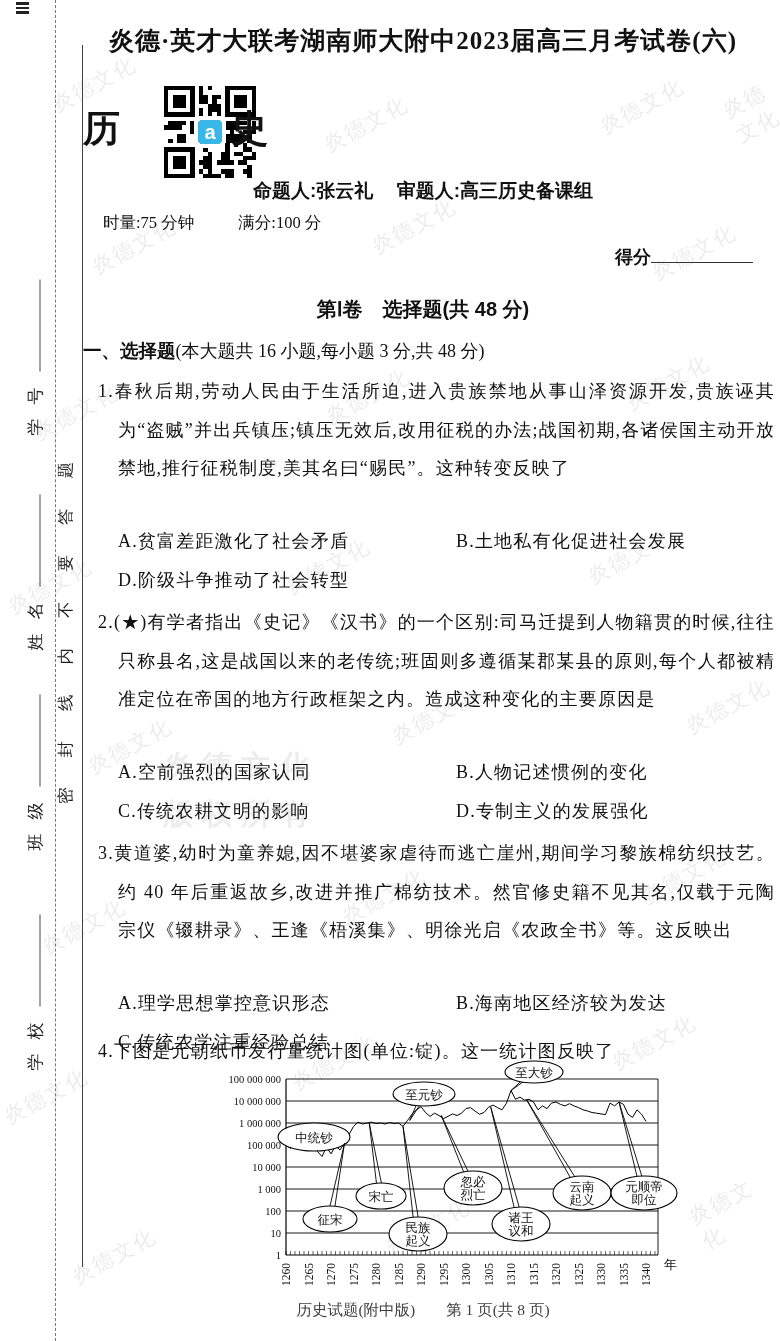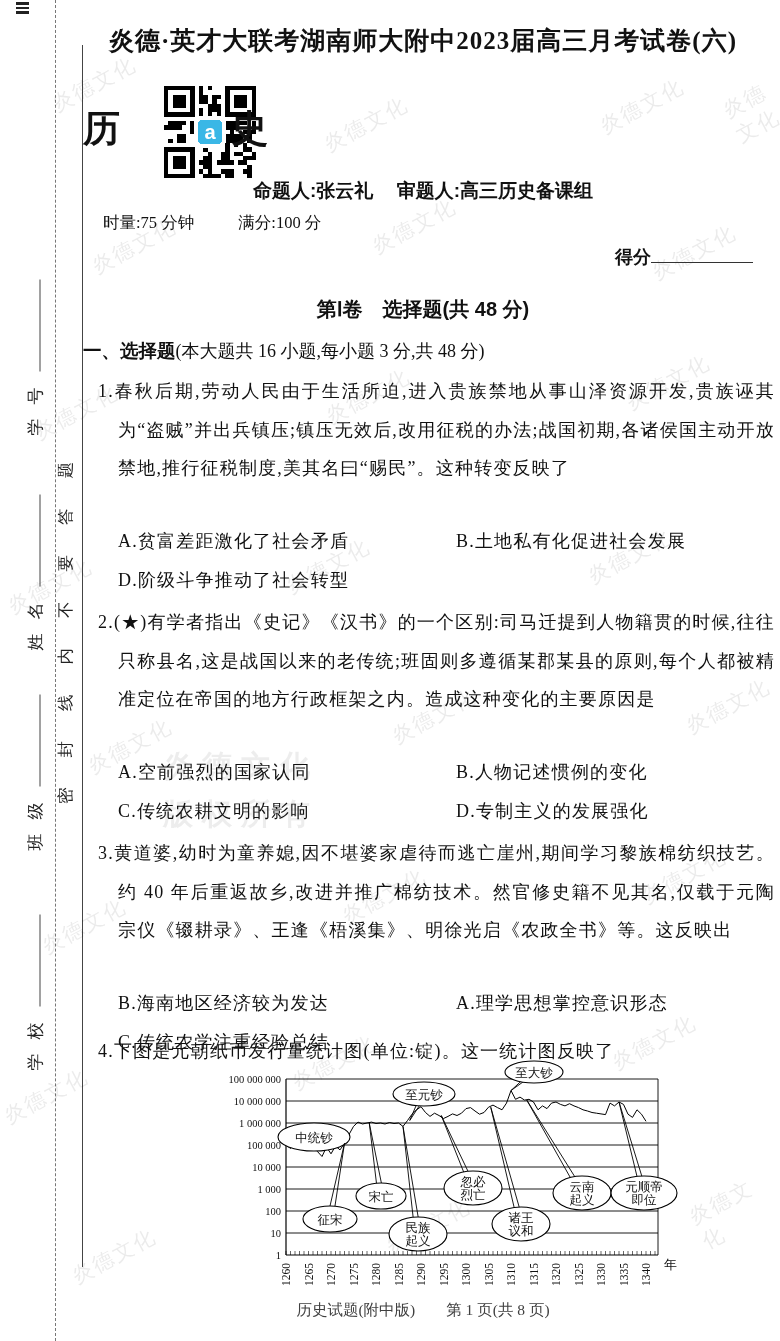--- a/index.html
+++ b/index.html
@@ -277,22 +277,22 @@
     <span>A.空前强烈的国家认同</span>
     <span>B.人物记述惯例的变化</span>
     <span>C.传统农耕文明的影响</span>
     <span>D.专制主义的发展强化</span>
   </div>
 </div>
 
 <div class="question" id="q3">
   <p class="q-text min4"><span>3.</span><span>黄道婆,幼时为童养媳,因不堪婆家虐待而逃亡崖州,期间学习黎族棉纺织技艺。约 40 年后重返故乡,改进并推广棉纺技术。然官修史籍不见其名,仅载于元陶宗仪《辍耕录》、王逢《梧溪集》、明徐光启《农政全书》等。这反映出</span></p>
   <div class="options">
+    <span>A.理学思想掌控意识形态</span>
     <span>B.海南地区经济较为发达</span>
-    <span>A.理学思想掌控意识形态</span>
     <span>C.传统农学注重经验总结</span>
   </div>
 </div>
 
 <div class="question" id="q4">
   <p class="q-text"><span>4.</span><span>下图是元朝纸币发行量统计图(单位:锭)。这一统计图反映了</span></p>
 </div>
 
 <div id="chart-wrap">
   <svg id="chart-svg" width="460" height="240" viewBox="0 0 460 240">

